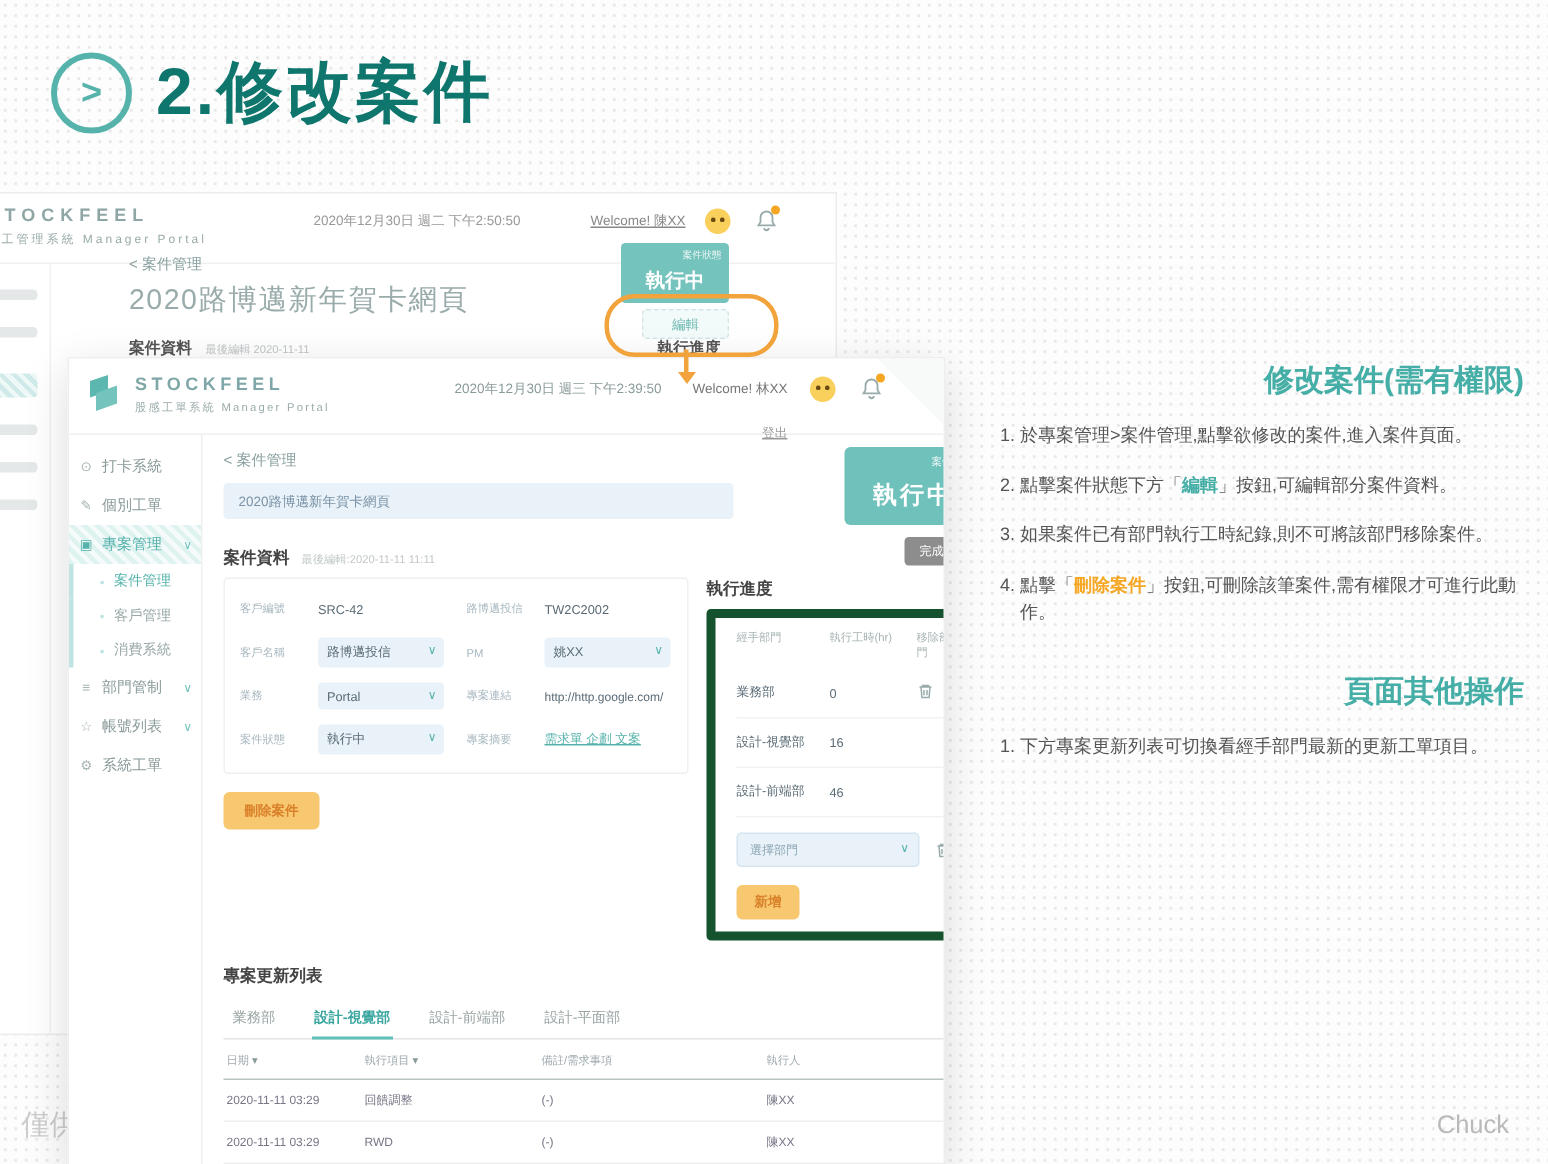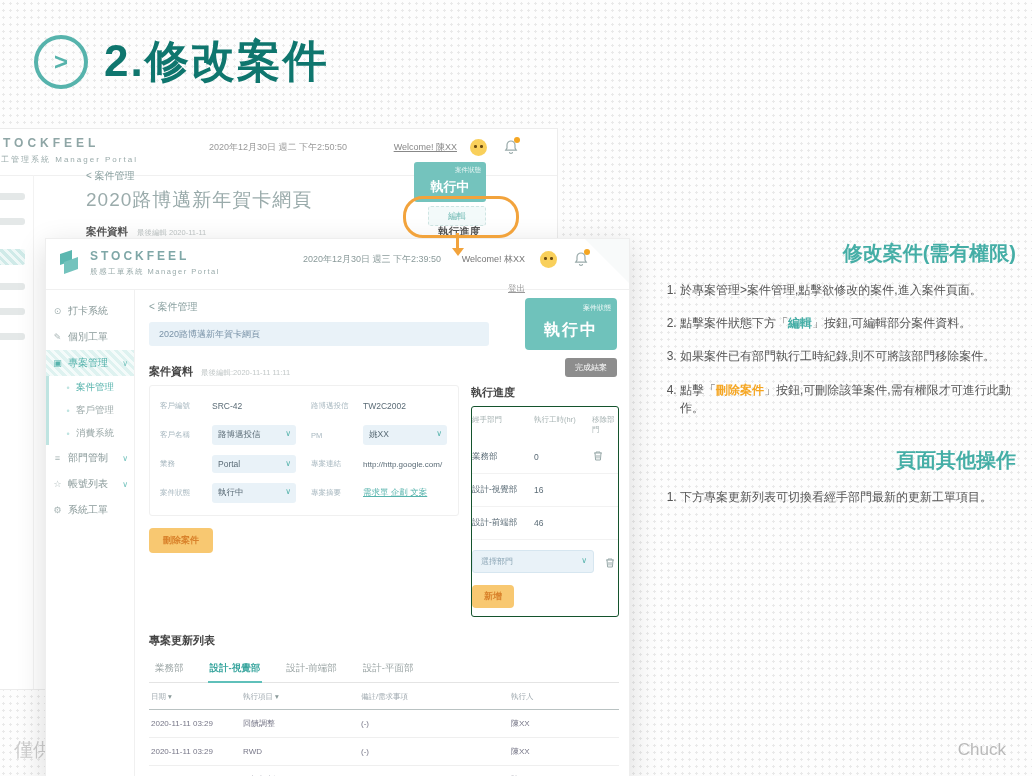--- a/index.html
+++ b/index.html
@@ -97,21 +97,21 @@
   .field{display:flex;align-items:center;gap:6px;min-height:20px;}
   .flabel{width:46px;flex-shrink:0;font-size:7.5px;color:#a8b8c0;}
   .fvalue{font-size:8.5px;color:#5a6b76;}
   .fvalue.select{background:#e9f2f8;border-radius:3px;padding:4px 6px;width:72px;position:relative;cursor:pointer;}
   .fvalue.select::after{content:"∨";position:absolute;right:5px;top:4px;color:#56b3ac;font-size:8px;}
   .fvalue.link{font-size:8px;word-break:break-all;width:84px;}
   .fvalue.links{color:#56b3ac;text-decoration:underline;cursor:pointer;}
   .delete-btn{margin-top:12px;background:#f8c871;color:#d9822b;font-size:9px;font-weight:bold;
     padding:6px 14px;border-radius:4px;border:none;cursor:pointer;}
   .prog-col{flex:1;}
-  .prog-card{border:1px solid #14532d;border-radius:3px;padding:8px 0;margin-top:6px;}
+  .prog-card{border:6px solid #14532d;border-radius:3px;padding:8px 14px;margin-top:6px;}
   .prog-head{display:grid;grid-template-columns:62px 58px 1fr;font-size:7.5px;color:#a8b4b4;padding-bottom:6px;}
   .prog-row{display:grid;grid-template-columns:62px 58px 1fr;align-items:center;font-size:8.5px;color:#5a6b76;
     min-height:32px;border-bottom:1px solid #f2f2f2;}
   .trash{width:14px;height:14px;justify-self:start;cursor:pointer;}
   .trash svg{width:12px;height:12px;}
   .prog-select-row{display:flex;align-items:center;gap:10px;margin-top:10px;}
   .prog-select{background:#e9f2f8;border:1px solid #d6e6f0;border-radius:3px;font-size:8px;color:#8aa4b4;
     padding:5px 8px;width:104px;position:relative;cursor:pointer;}
   .prog-select::after{content:"∨";position:absolute;right:6px;top:5px;color:#56b3ac;font-size:8px;}
   .add-btn{margin-top:12px;background:#f8c871;color:#d9822b;font-size:9px;font-weight:bold;

